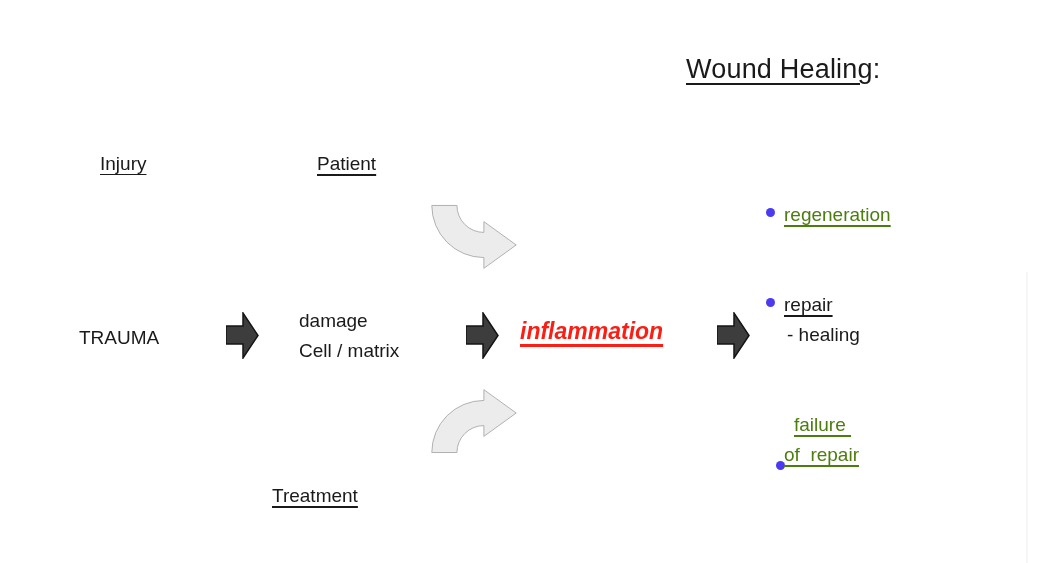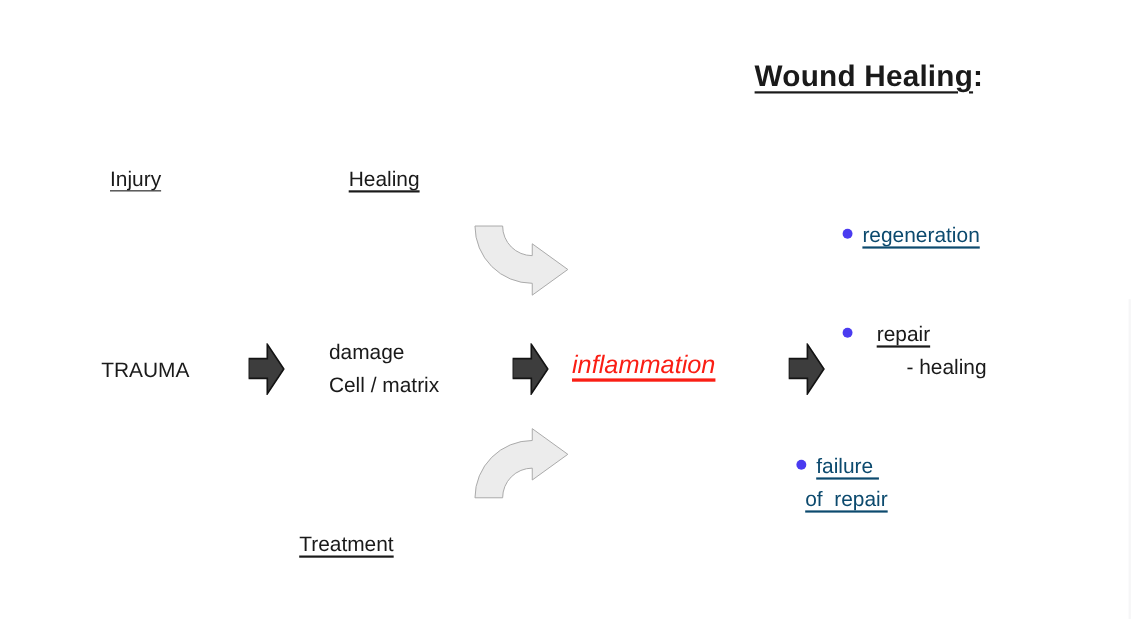--- a/index.html
+++ b/index.html
@@ -3,58 +3,58 @@
 <meta charset="utf-8">
 <style>
   html,body{margin:0;padding:0;}
   body{
     width:1037px;height:563px;background:#ffffff;position:relative;overflow:hidden;
     font-family:"Liberation Sans", sans-serif;color:#1a1a1a;
   }
   .abs{position:absolute;}
   .u{text-decoration:underline;text-underline-offset:4px;text-decoration-thickness:1.5px;}
   .pre{white-space:pre;}
-  .title{font-size:27px;line-height:43px;font-weight:700;letter-spacing:0.2px;}
+  .title{font-size:27px;line-height:43px;font-weight:400;letter-spacing:0.2px;}
   .title .u{text-underline-offset:5px;text-decoration-thickness:2px;}
   .label{font-size:19px;}
   .flow-text{font-size:19px;line-height:30px;}
   .inflammation{
-    font-size:23px;font-style:italic;font-weight:normal;color:#fa1e14;
+    font-size:23px;font-style:italic;font-weight:bold;color:#fa1e14;
     text-decoration:underline;text-underline-offset:5px;text-decoration-thickness:2.5px;
   }
   .outcome{display:flex;align-items:flex-start;font-size:19px;line-height:30px;}
   .dot{width:9px;height:9px;border-radius:50%;background:#4a3bf0;margin:8px 9px 0 0;flex:0 0 auto;}
-  .faded-text{color:#0c4a6e;}
-  .subline{margin-left:27px;}
+  .faded-text{color:#4d7c0f;}
+  .subline{margin-left:3px;}
   .edge-line{background:#f6f6f7;}
 </style>
 </head>
 <body>
 
 <div class="abs title" style="left:686px;top:48px;">
   <div><span class="u">Wound Healing</span><span>:</span></div>
 </div>
 
 <div class="abs label u" style="left:100px;top:153px;text-decoration:underline;">Injury</div>
-<div class="abs label u" style="left:317px;top:153px;">Healing</div>
+<div class="abs label u" style="left:317px;top:153px;">Patient</div>
 <div class="abs label u" style="left:272px;top:485px;">Treatment</div>
 
 <div class="abs" style="left:430px;top:196px;">
   <svg width="88" height="80" viewBox="0 0 98 80" xmlns="http://www.w3.org/2000/svg">
     <path d="M 2 6 A 58 58 0 0 0 60 64 L 60 76 L 96 50 L 60 24 L 60 36 A 30 30 0 0 1 30 6 Z" fill="#ececec" stroke="#a9a9a9" stroke-width="1"></path>
   </svg>
 </div>
 
 <div class="abs" style="left:430px;top:382px;">
   <svg width="88" height="80" viewBox="0 0 98 80" xmlns="http://www.w3.org/2000/svg">
     <path d="M 2 74 A 58 58 0 0 1 60 16 L 60 4 L 96 30 L 60 56 L 60 44 A 30 30 0 0 0 30 74 Z" fill="#ececec" stroke="#a9a9a9" stroke-width="1"></path>
   </svg>
 </div>
 
-<div class="abs flow-text" style="left:92px;top:323px;">TRAUMA</div>
+<div class="abs flow-text" style="left:79px;top:323px;">TRAUMA</div>
 
 <div class="abs" style="left:226px;top:312px;">
   <svg width="33" height="47" viewBox="0 0 33 47" xmlns="http://www.w3.org/2000/svg">
     <polygon points="0,14 17,14 17,1 32,23.5 17,46 17,32 0,32" fill="#3d3d3d" stroke="#141414" stroke-width="1.5"></polygon>
   </svg>
 </div>
 
 <div class="abs flow-text" style="left:299px;top:306px;">
   <div>damage</div>
   <div>Cell / matrix</div>
@@ -72,29 +72,29 @@
   <svg width="33" height="47" viewBox="0 0 33 47" xmlns="http://www.w3.org/2000/svg">
     <polygon points="0,14 17,14 17,1 32,23.5 17,46 17,32 0,32" fill="#3d3d3d" stroke="#141414" stroke-width="1.5"></polygon>
   </svg>
 </div>
 
 <div class="abs outcome" style="left:766px;top:200px;">
   <span class="dot"></span>
   <span class="u pre faded-text">regeneration</span>
 </div>
 
-<div class="abs outcome" style="left:766px;top:290px;gap:13px;">
+<div class="abs outcome" style="left:766px;top:290px;">
   <span class="dot"></span>
   <div>
     <div><span class="u">repair</span></div>
     <div class="subline">- healing</div>
   </div>
 </div>
 
-<div class="abs outcome" style="left:724px;top:410px;">
+<div class="abs outcome" style="left:776px;top:410px;align-items:flex-end;">
   <span class="dot"></span>
   <div>
     <div><span class="u pre faded-text">failure </span></div>
     <div style="margin-left:-10px;"><span class="u pre faded-text">of  repair</span></div>
   </div>
 </div>
 
 <div class="abs edge-line" style="left:1026px;top:272px;width:2px;height:291px;"></div>
 
 </body></html>

